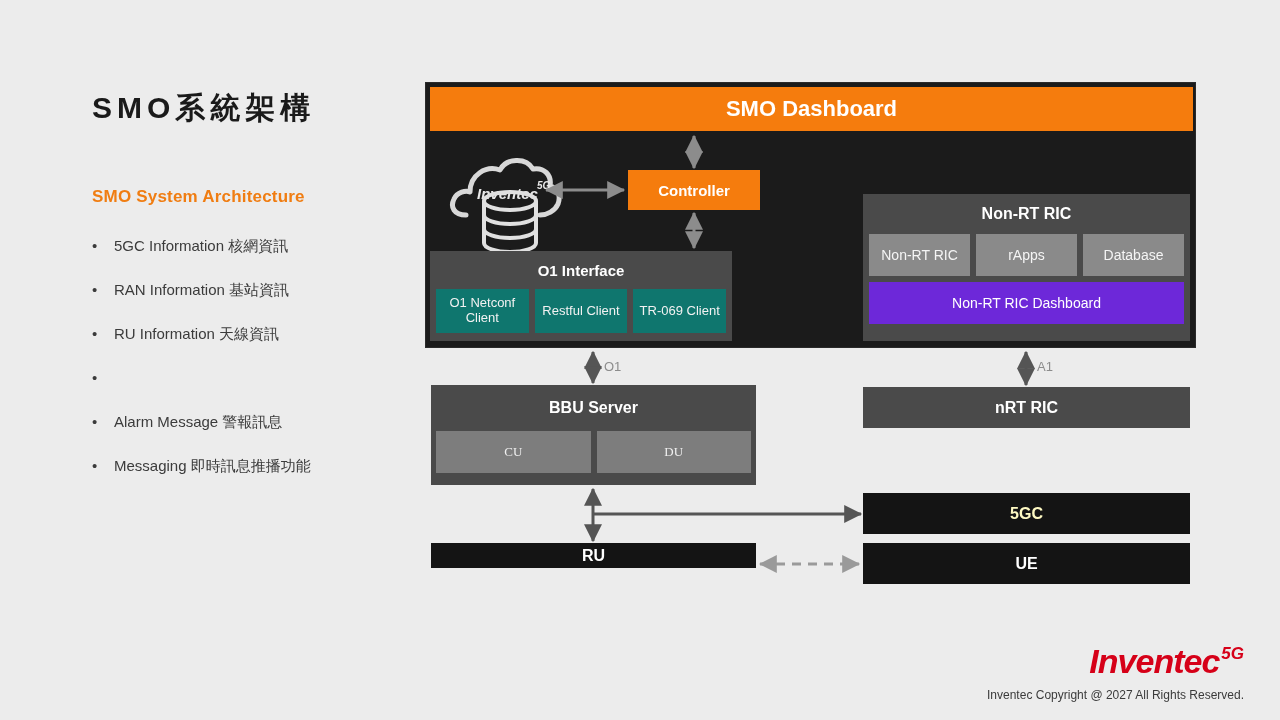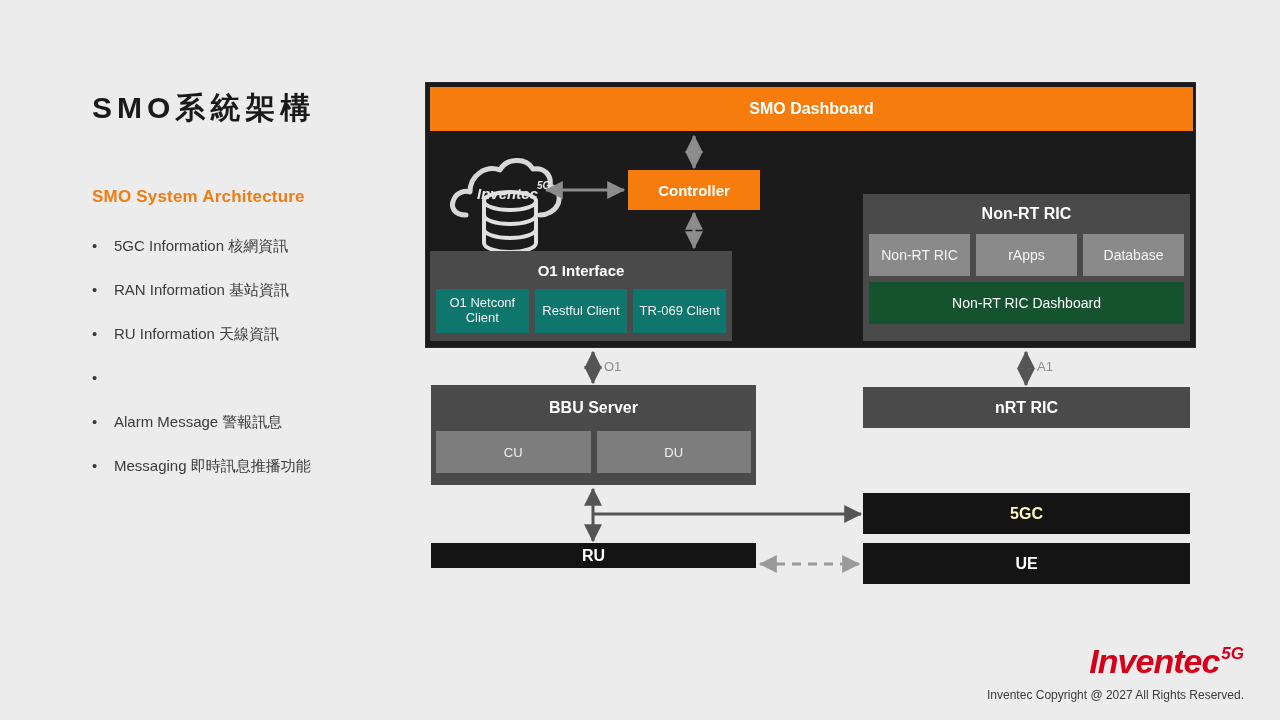--- a/index.html
+++ b/index.html
@@ -70,21 +70,21 @@
     box-sizing: border-box;
   }
   #smo-dashboard {
     position: absolute;
     left: 4px;
     top: 4px;
     width: 763px;
     height: 44px;
     background: #f57c0d;
     color: #ffffff;
-    font-size: 16px;
+    font-size: 22px;
     font-weight: bold;
     display: flex;
     align-items: center;
     justify-content: center;
     box-sizing: border-box;
   }
 
   
   #cloud-db {
     position: absolute;
@@ -180,21 +180,21 @@
     color: #f5f5f5;
     font-size: 14px;
     display: flex;
     align-items: center;
     justify-content: center;
     box-sizing: border-box;
   }
   #nonrt-dashboard {
     margin: 6px 6px 11px 6px;
     height: 42px;
-    background: #14532d;
+    background: #6d28d9;
     color: #ffffff;
     font-size: 14px;
     display: flex;
     align-items: center;
     justify-content: center;
     box-sizing: border-box;
   }
 
   
   #bbu-server {
@@ -212,20 +212,21 @@
     align-items: center;
     justify-content: center;
     color: #ffffff;
     font-size: 16px;
     font-weight: bold;
   }
   #bbu-sub-row {
     display: flex;
     gap: 6px;
     padding: 0 5px;
+    font-family: Liberation Serif, serif;
   }
   .bbu-sub {
     flex: 1;
     height: 42px;
     background: #7d7d7d;
     color: #f0f0f0;
     font-size: 13px;
     display: flex;
     align-items: center;
     justify-content: center;

